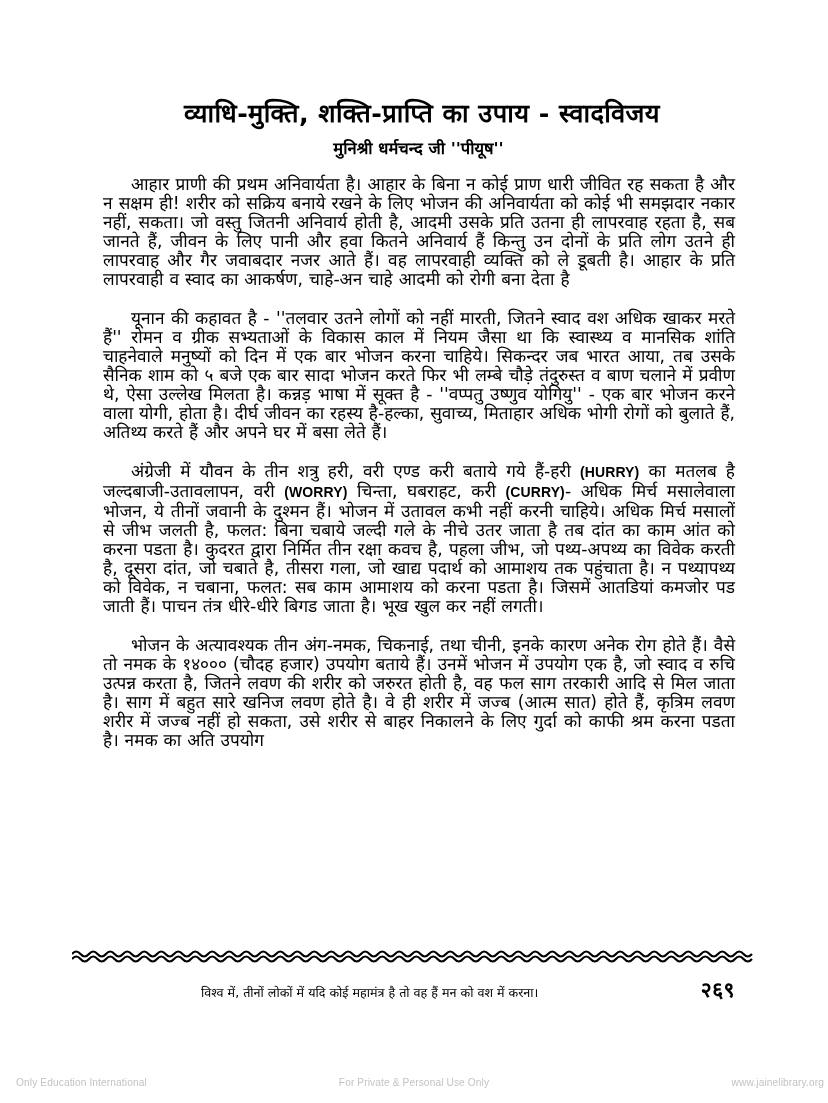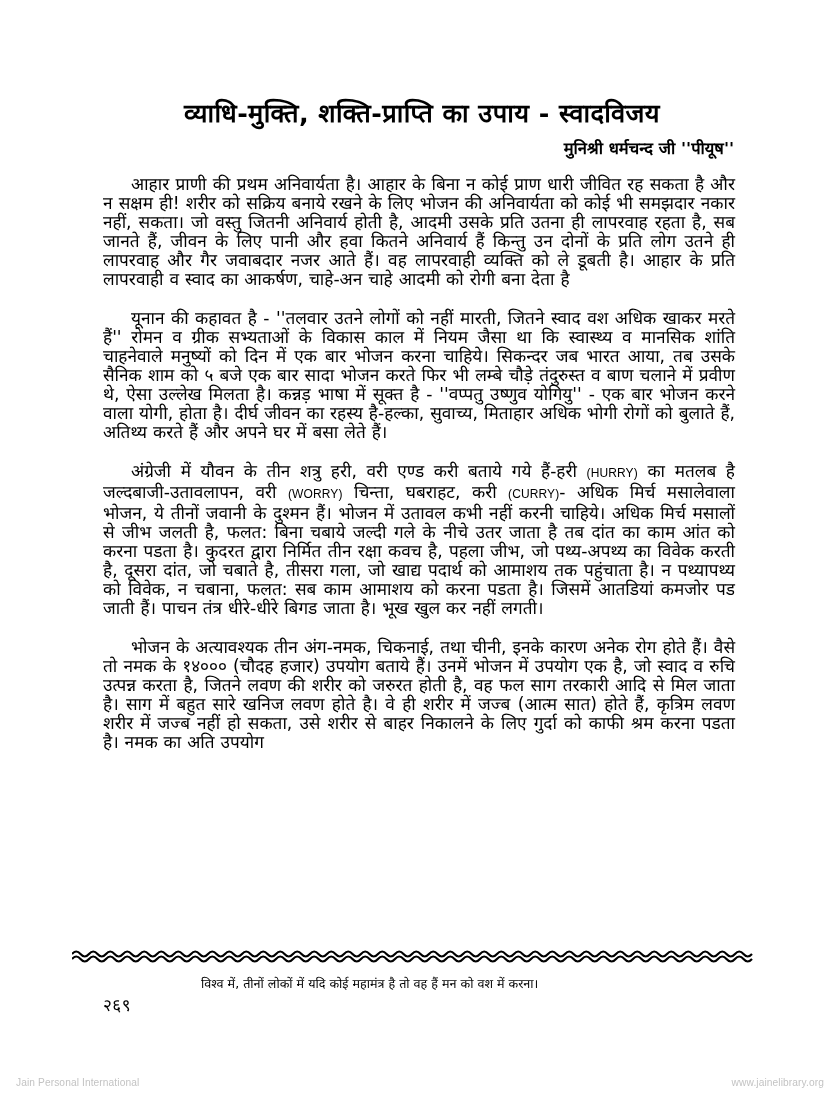--- a/index.html
+++ b/index.html
@@ -41,21 +41,21 @@
     line-height: 1.25;
     margin: 0 0 2px 0;
     padding-left: 6px;
     white-space: nowrap;
   }
 
   .doc-author {
     font-family: "DejaVu Sans", sans-serif;
     font-size: 16.5px;
     font-weight: 700;
-    text-align: right;
+    text-align: center;
     line-height: 1.3;
     margin: 8px 0 0 0;
     padding-right: 1px;
   }
 
   .body-text {
     margin-top: 16px;
   }
 
   p.para {
@@ -66,22 +66,22 @@
     text-align: justify;
     text-align-last: left;
     text-indent: 28px;
     margin: 0 0 20px 0;
     word-spacing: 0.5px;
   }
   p.para:last-child { margin-bottom: 0; }
 
   p.para .en {
     font-family: "Liberation Sans", sans-serif;
-    font-size: 12px;
-    font-weight: 400;
+    font-size: 14px;
+    font-weight: 700;
     letter-spacing: 0.1px;
   }
 
   
   .wavy-rule {
     position: absolute;
     left: 72px;
     top: 946px;
     width: 684px;
     height: 22px;
@@ -90,33 +90,32 @@
 
   
   .footnote-row {
     position: absolute;
     left: 103px;
     top: 975px;
     width: 632px;
     display: flex;
     align-items: baseline;
     justify-content: space-between;
-    flex-direction: column;
   }
   .footnote-text {
     font-family: "DejaVu Sans", sans-serif;
     font-size: 12.6px;
     line-height: 1.4;
     white-space: nowrap;
     padding-left: 98px;
   }
   .page-number {
     font-family: "DejaVu Sans", sans-serif;
-    font-size: 17px;
-    font-weight: 400;
+    font-size: 21px;
+    font-weight: 700;
     letter-spacing: 0.5px;
     white-space: nowrap;
   }
 
   
   .library-footer {
     position: absolute;
     left: 0;
     top: 1073px;
     width: 828px;
@@ -196,17 +195,18 @@
                t8.5,0 t8.5,0 t8.5,0 t8.5,0 t8.5,0 t8.5,0 t8.5,0 t8.5,0" fill="none" stroke="#000000" stroke-width="2.1"></path>
     </svg>
   </div>
 
   <div class="footnote-row">
     <div class="footnote-text">विश्व में, तीनों लोकों में यदि कोई महामंत्र है तो वह हैं मन को वश में करना।</div>
     <div class="page-number">२६९</div>
   </div>
 
   <div class="library-footer">
-    <span class="lf-left">Jain Personal International</span>
+    <span class="lf-left">Only Education International</span>
+    <span class="lf-center">For Private &amp; Personal Use Only</span>
     <span class="lf-right">www.jainelibrary.org</span>
   </div>
 
 </div>
 
 </body></html>

